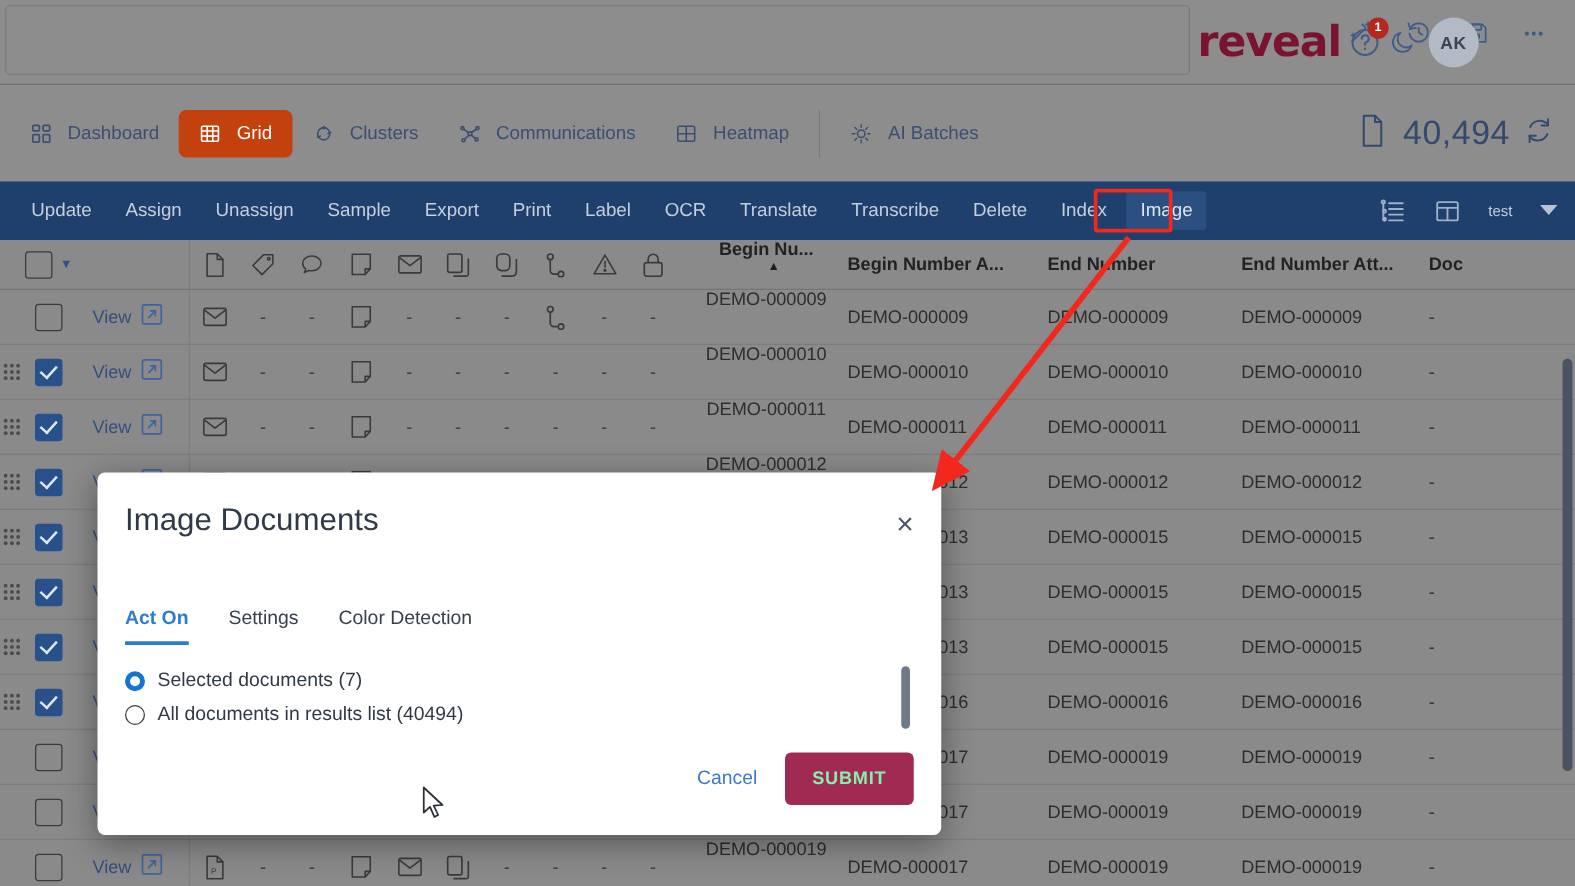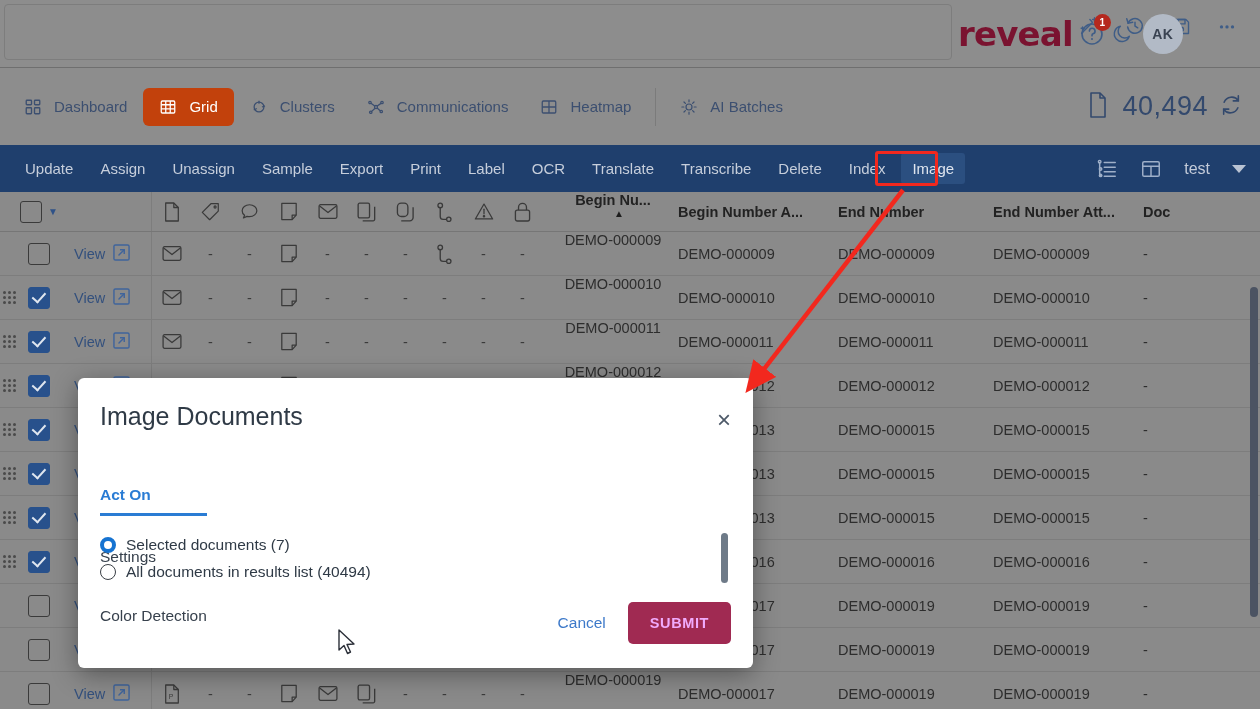--- a/index.html
+++ b/index.html
@@ -107,21 +107,21 @@
   .act-ring {
     position: absolute; border: 3px solid #f2281e; border-radius: 3px;
     left: 875px; top: 151px; width: 63px; height: 35px;
     pointer-events: none;
   }
   .actionbar-right {
     position: absolute; right: 14px; top: 0; height: 47px;
     display: flex; align-items: center; gap: 22px;
   }
   .abicon { color: #9fb0c9; width: 22px; height: 22px; cursor: pointer; }
-  .abtest { color: #c3cbd9; font-size: 16px; cursor: pointer; }
+  .abtest { color: #c3cbd9; font-size: 12px; cursor: pointer; }
   .abcaret { color: #b9c3d3; cursor: pointer; }
 
   
   .grid {
     position: absolute; left: 0; top: 192px;
     width: 1260px; height: 517px;
     background: #8a8a8a;
     overflow: hidden;
   }
   .grow {
@@ -177,21 +177,21 @@
     position: absolute; left: 22px; top: 24px;
     font-size: 25px; color: #2f3a46; font-weight: 400;
   }
   .modal-close {
     position: absolute; right: 22px; top: 30px;
     font-size: 24px; color: #4d5968; cursor: pointer; line-height: 1;
     font-weight: 300;
   }
   .tabs {
     position: absolute; left: 22px; top: 108px;
-    display: flex; gap: 32px; flex-direction: column;
+    display: flex; gap: 32px;
   }
   .tab { font-size: 15.5px; color: #37414d; padding-bottom: 9px; cursor: pointer; }
   .tab.active { color: #2a7cd4; border-bottom: 3px solid #2a7cd4; font-weight: 600; }
   .radios { position: absolute; left: 22px; top: 158px; }
   .radio-row { display: flex; align-items: center; gap: 10px; margin-bottom: 9px; cursor: pointer; }
   .radio {
     width: 16px; height: 16px; border-radius: 50%;
     border: 1.8px solid #3a3f46; background: #fff;
     display: flex; align-items: center; justify-content: center; flex: 0 0 auto;
   }
@@ -200,21 +200,21 @@
   .modal-scroll {
     position: absolute; right: 25px; top: 155px;
     width: 7px; height: 50px; background: #6e7a88; border-radius: 4px;
   }
   .modal-actions {
     position: absolute; right: 22px; bottom: 24px;
     display: flex; align-items: center; gap: 22px;
   }
   .cancel-btn { font-size: 15.5px; color: #3d79c9; cursor: pointer; }
   .submit-btn {
-    background: #a02a52; color: #f0abfc; font-size: 14.5px; font-weight: 700;
+    background: #a02a52; color: #86efac; font-size: 14.5px; font-weight: 700;
     letter-spacing: .6px; padding: 13px 22px; border-radius: 5px;
     border: none; cursor: pointer; font-family: "Liberation Sans", sans-serif;
   }
 
   
   .arrow-svg { position: absolute; left: 0; top: 0; width: 1260px; height: 709px;
                pointer-events: none; z-index: 60; }
   .cursor-svg { position: absolute; left: 337px; top: 628px; z-index: 70; pointer-events: none; }
 
   

